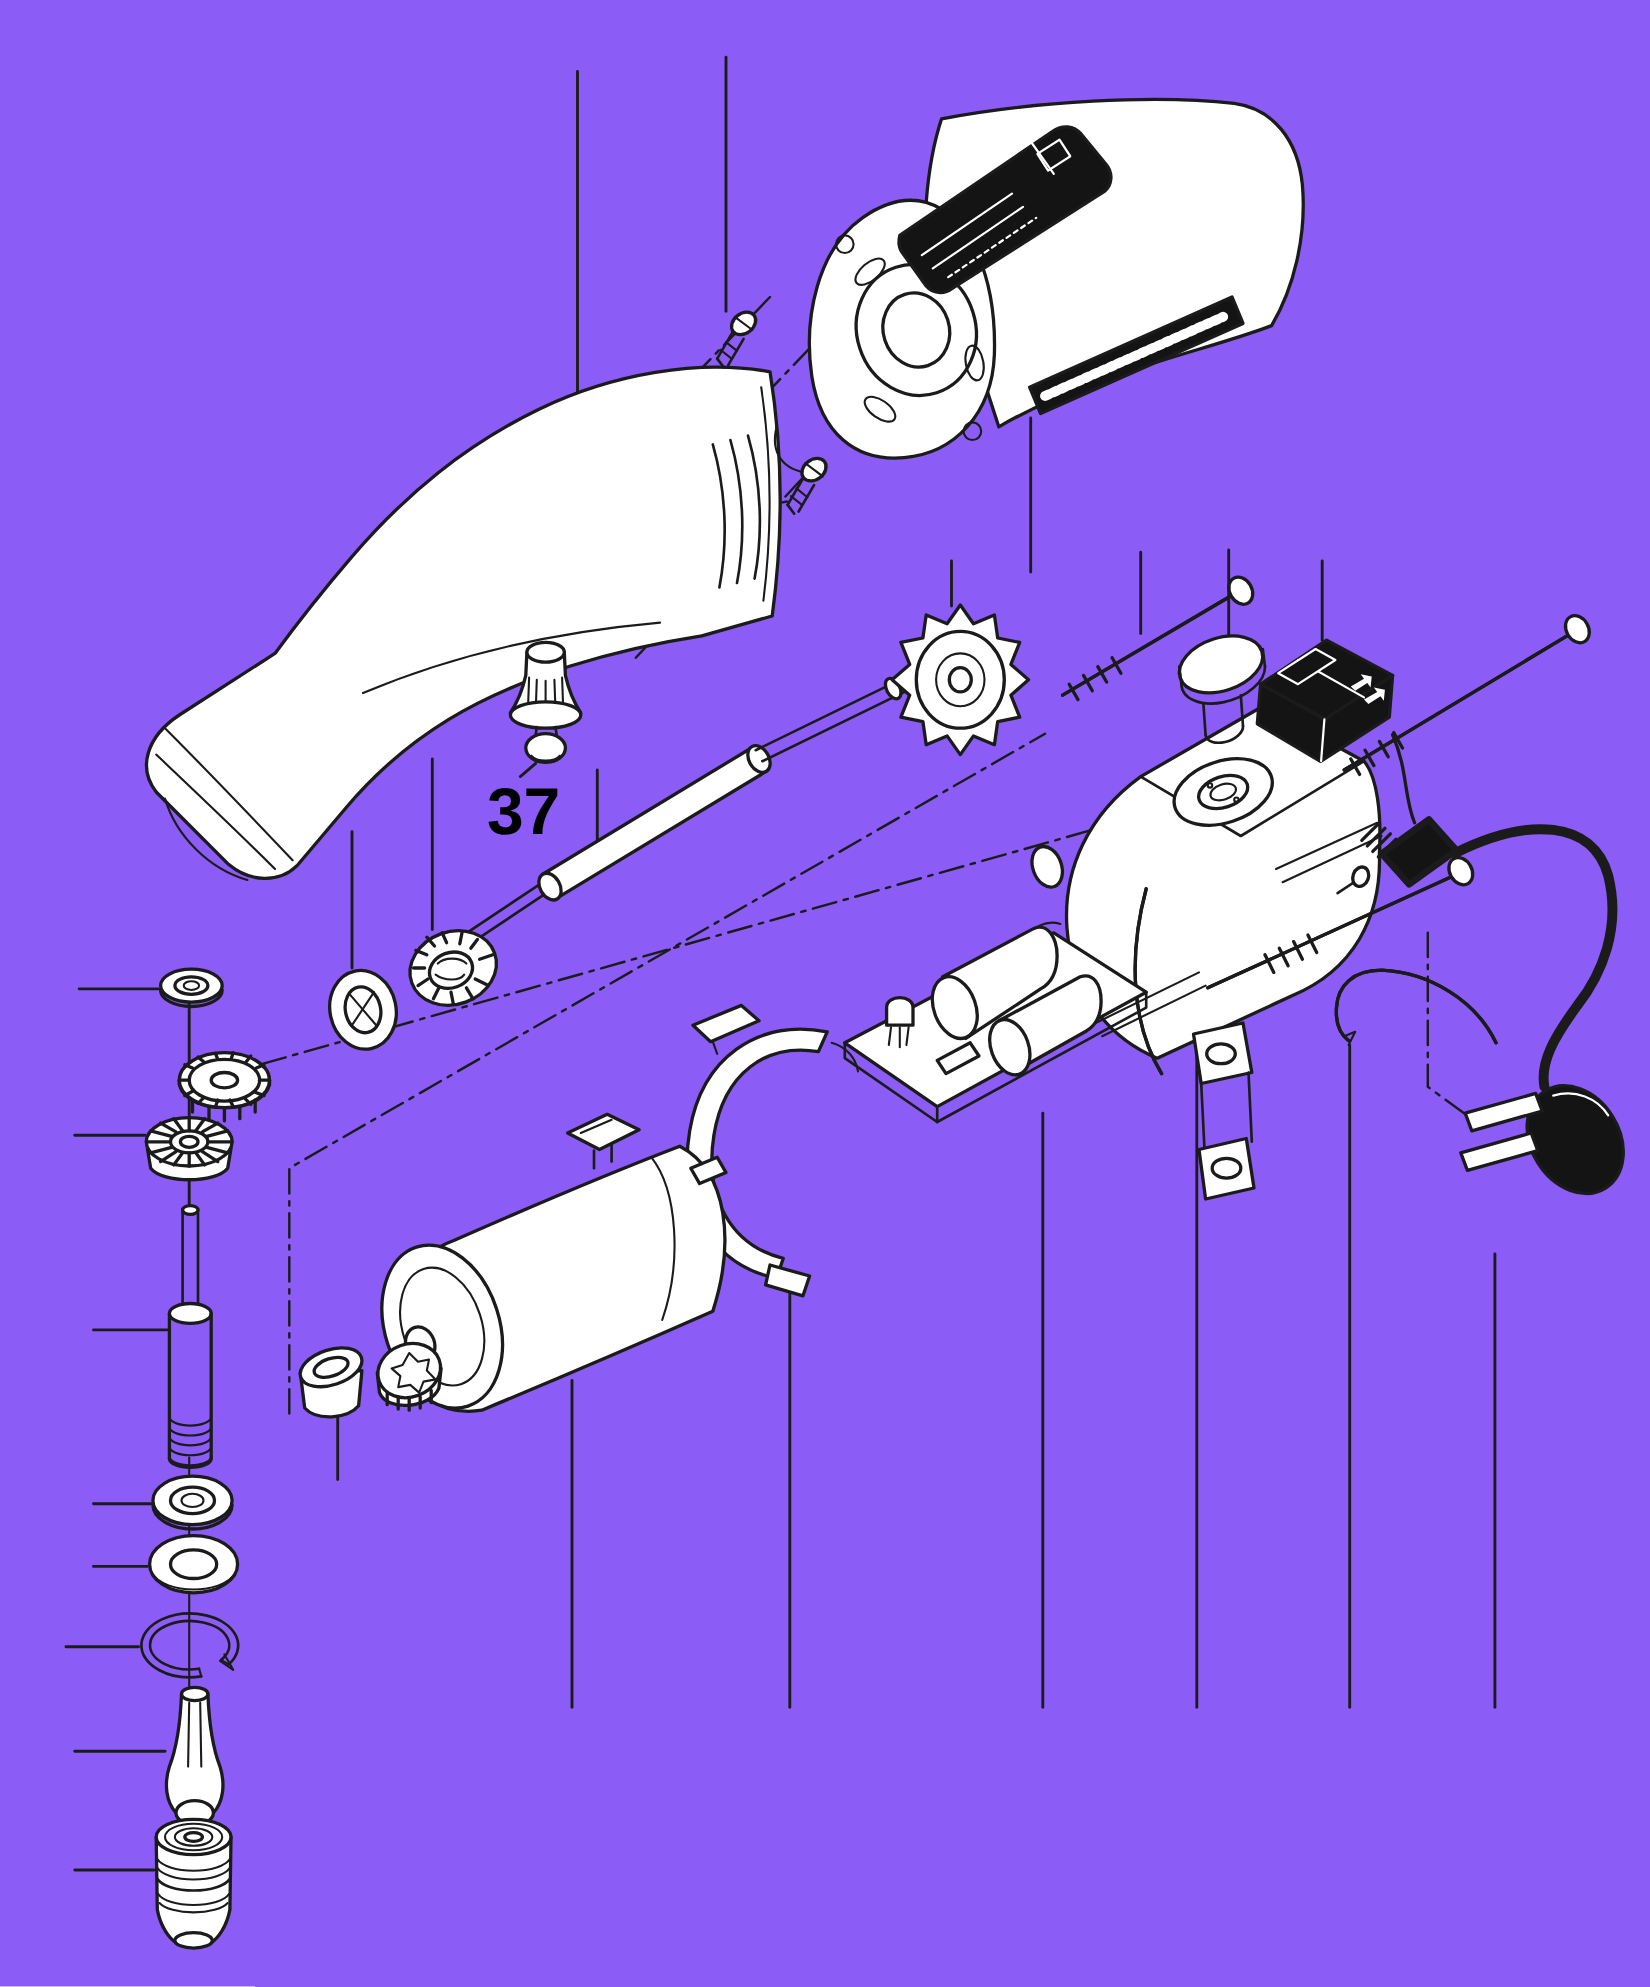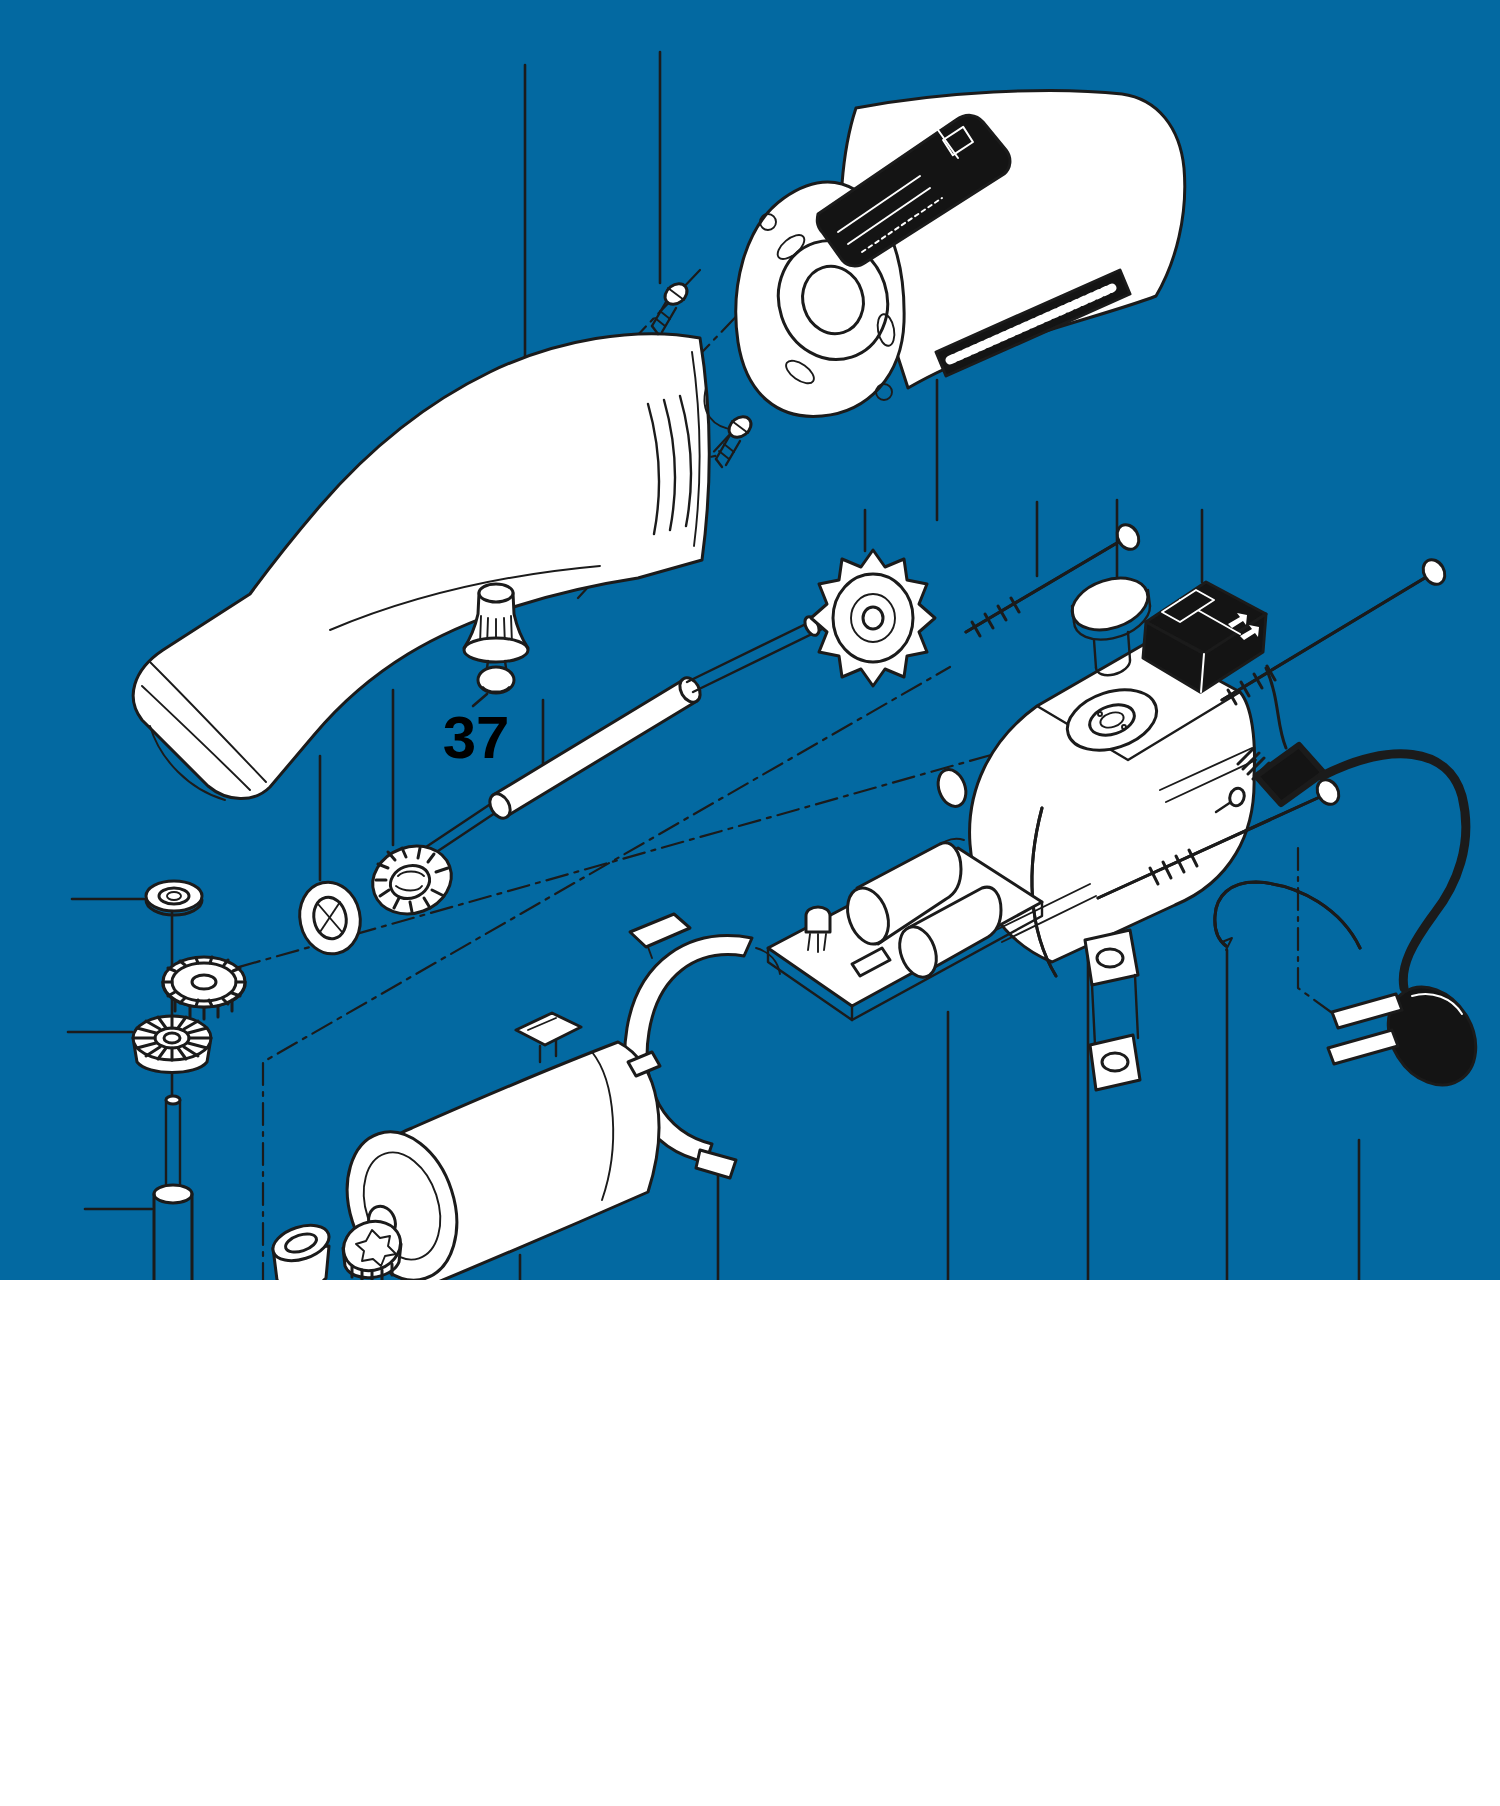--- a/index.html
+++ b/index.html
@@ -1,16 +1,16 @@
 <!DOCTYPE html>
 <html><head>
 <meta charset="utf-8">
 <style>
   html,body { margin:0; padding:0; background:#fff; }
-  .page { width:1500px; height:1280px; position:relative; background:#0369a1; overflow:hidden;
+  .page { width:1500px; height:1806px; position:relative; background:#8b5cf6; overflow:hidden;
           font-family:"Liberation Sans", sans-serif; }
   svg { display:block; }
   
   .ln path, .ln line, .ln ellipse, .ln circle, .ln rect, .ln polyline {
     stroke:#1b1b1b; stroke-width:3; fill:none; stroke-linecap:round; stroke-linejoin:round;
   }
   .f   { fill:#ffffff !important; }
   .k   { fill:#141414 !important; stroke:#141414; }
   .thin{ stroke-width:1.9 !important; }
   .mid { stroke-width:2.4 !important; }

